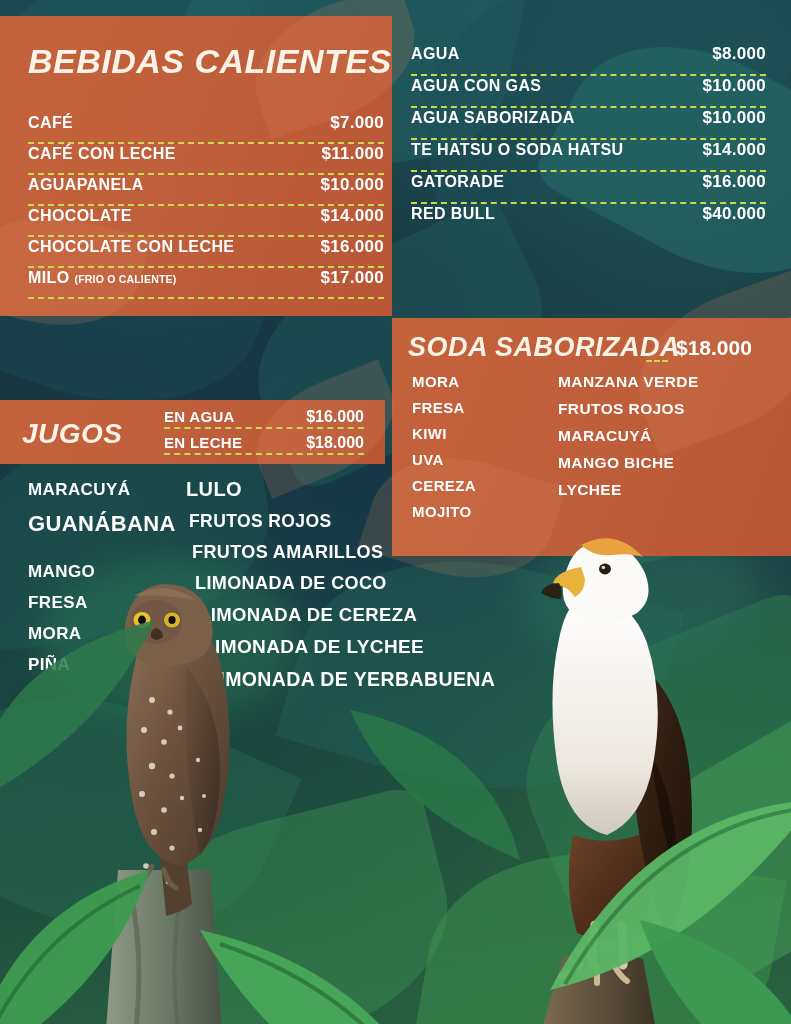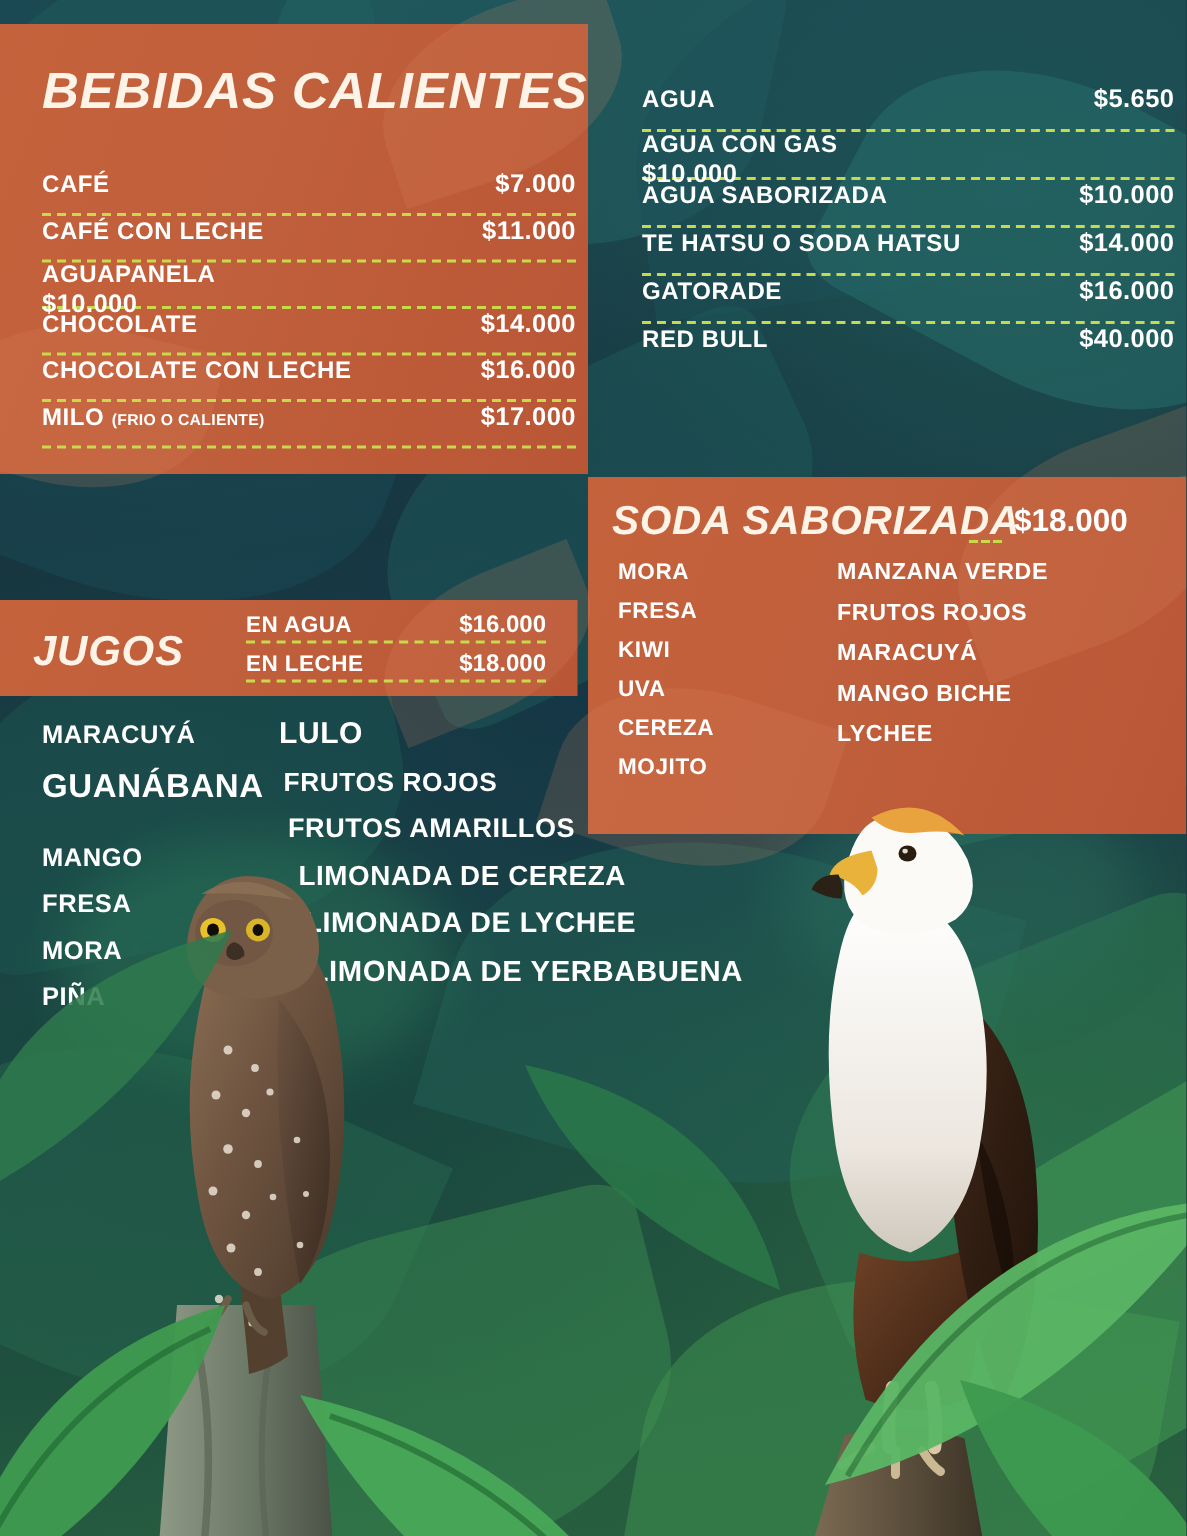--- a/index.html
+++ b/index.html
@@ -156,21 +156,21 @@
     <div class="row" style="height:31px;">
       <span class="nm">CAFÉ</span>
       <span class="sp"></span>
       <span class="pr">$7.000</span>
     </div>
     <div class="row" style="height:31px;">
       <span class="nm">CAFÉ CON LECHE</span>
       <span class="sp"></span>
       <span class="pr">$11.000</span>
     </div>
-    <div class="row" style="height:31px;flex-direction:column;">
+    <div class="row" style="height:31px;">
       <span class="nm">AGUAPANELA</span>
       <span class="sp"></span>
       <span class="pr">$10.000</span>
     </div>
     <div class="row" style="height:31px;">
       <span class="nm">CHOCOLATE</span>
       <span class="sp"></span>
       <span class="pr">$14.000</span>
     </div>
     <div class="row" style="height:31px;">
@@ -181,27 +181,27 @@
     <div class="row" style="height:31px;">
       <span class="nm">
         <span>MILO</span>
         <span class="sub">(FRIO O CALIENTE)</span>
       </span>
       <span class="sp"></span>
       <span class="pr">$17.000</span>
     </div>
   </div>
 
-  <div class="rows" style="left:428px; top:44px; width:355px;margin-top:12px;">
+  <div class="rows" style="left:411px; top:44px; width:355px;">
     <div class="row" style="height:32px;">
       <span class="nm">AGUA</span>
       <span class="sp"></span>
-      <span class="pr">$5.650</span>
-    </div>
-    <div class="row" style="height:32px;flex-direction:column;">
+      <span class="pr">$8.000</span>
+    </div>
+    <div class="row" style="height:32px;">
       <span class="nm">AGUA CON GAS</span>
       <span class="sp"></span>
       <span class="pr">$10.000</span>
     </div>
     <div class="row" style="height:32px;">
       <span class="nm">AGUA SABORIZADA</span>
       <span class="sp"></span>
       <span class="pr">$10.000</span>
     </div>
     <div class="row" style="height:32px;">
@@ -270,20 +270,21 @@
     <div class="it" style="font-size:17px; margin-bottom:11px;">MANGO</div>
     <div class="it" style="font-size:17px; margin-bottom:11px;">FRESA</div>
     <div class="it" style="font-size:17px; margin-bottom:11px;">MORA</div>
     <div class="it" style="font-size:17px;">PIÑA</div>
   </div>
 
   <div class="list-col" style="left:186px; top:478px;">
     <div class="it" style="font-size:20px; margin-bottom:10px;">LULO</div>
     <div class="it" style="font-size:17.5px; margin-bottom:10px; margin-left:3px;">FRUTOS ROJOS</div>
     <div class="it" style="font-size:18px; margin-bottom:10px; margin-left:6px;">FRUTOS AMARILLOS</div>
+    <div class="it" style="font-size:18px; margin-bottom:10px; margin-left:9px;">LIMONADA DE COCO</div>
     <div class="it" style="font-size:18.5px; margin-bottom:10px; margin-left:13px;">LIMONADA DE CEREZA</div>
     <div class="it" style="font-size:19px; margin-bottom:10px; margin-left:17px;">LIMONADA DE LYCHEE</div>
     <div class="it" style="font-size:19.5px; margin-left:21px;">LIMONADA DE YERBABUENA</div>
   </div>
 
   <svg class="bird" viewBox="0 0 230 460" style="left:60px; top:570px; width:230px; height:460px;">
     <defs>
       <linearGradient id="owlBody" x1="0" y1="0" x2="1" y2="1">
         <stop offset="0%" stop-color="#8c6f55"></stop>
         <stop offset="45%" stop-color="#6e5440"></stop>

